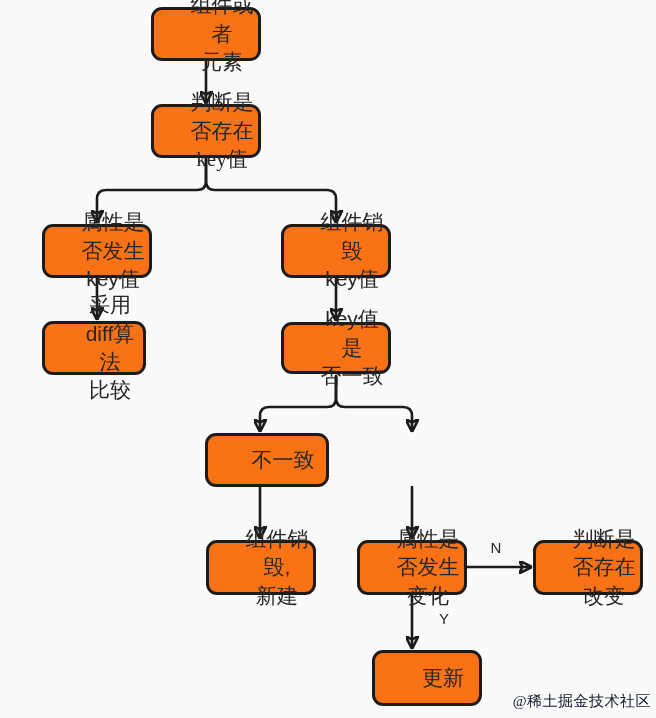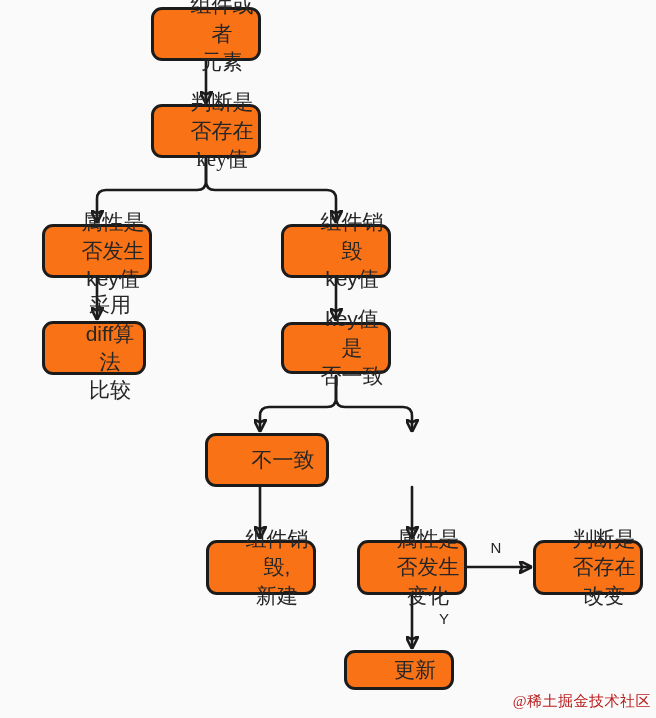--- a/index.html
+++ b/index.html
@@ -43,38 +43,38 @@
   .n2  { left:151px; top:104px; width:110px; height:54px;font-family:Liberation Serif, serif; }
   .n3  { left:42px;  top:224px; width:110px; height:54px; }
   .n4  { left:281px; top:224px; width:110px; height:54px; }
   .n5  { left:42px;  top:321px; width:104px; height:54px; }
   .n6  { left:281px; top:322px; width:110px; height:52px; }
   .n7  { left:205px; top:433px; width:124px; height:54px; }
   .n8  { left:357px; top:433px; width:110px; height:54px; }
   .n9  { left:206px; top:540px; width:110px; height:55px; }
   .n10 { left:357px; top:540px; width:110px; height:55px; }
   .n11 { left:533px; top:540px; width:110px; height:55px; }
-  .n12 { left:344px; top:650px; width:110px; height:40px; }
+  .n12 { left:372px; top:650px; width:110px; height:56px; }
   .edge-label {
     position: absolute;
     width: 22px;
     text-align: center;
     font-size: 15px;
     color: #262626;
   }
   .lbl-n { left:485px; top:539px; }
   .lbl-y { left:433px; top:610px; }
   .watermark {
     position: absolute;
     right: 5px;
     top: 692px;
     font-family: "Liberation Serif", "DejaVu Serif", serif;
     font-size: 15px;
     letter-spacing: 0.5px;
-    color: #b91c1c;
+    color: #0f172a;
   }
 </style>
 </head>
 <body>
 
 <div class="canvas">
 
   <svg class="edges-layer" viewBox="0 0 656 718">
     <defs>
       <marker id="arrow" viewBox="0 0 13 13" markerWidth="13" markerHeight="13" refX="12" refY="6.5" orient="auto" markerUnits="userSpaceOnUse">

